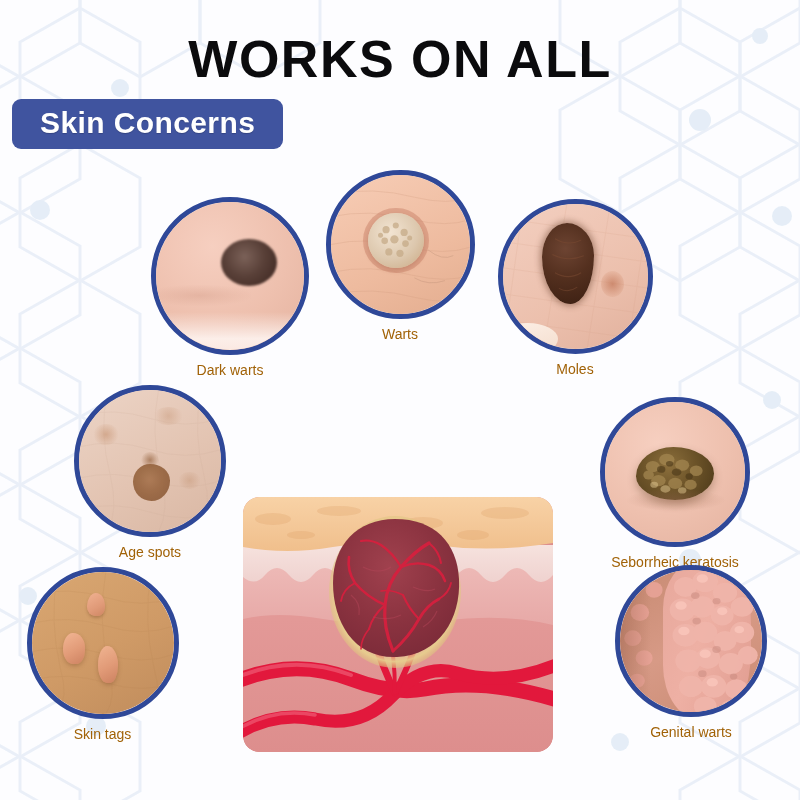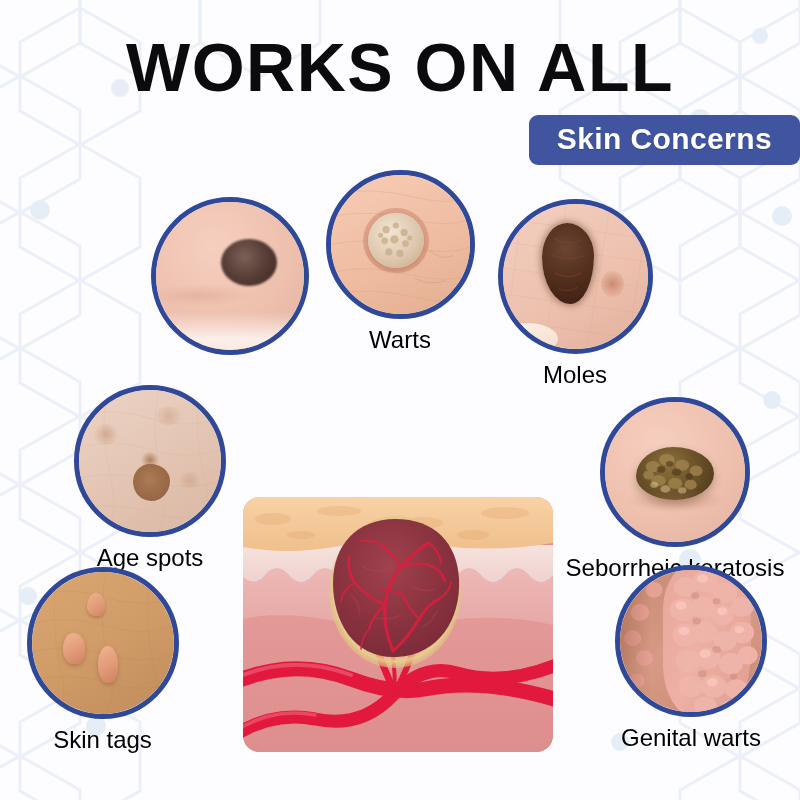--- a/index.html
+++ b/index.html
@@ -36,30 +36,31 @@
     top: 0;
     left: 0;
     width: 800px;
     z-index: 5;
     text-align: center;
   }
   .main-title {
     margin: 0;
     padding-top: 33px;
     font-family: "Liberation Sans", sans-serif;
-    font-size: 68px;
+    font-size: 52px;
     font-weight: bold;
     letter-spacing: 1.5px;
     color: #0b0b0d;
     line-height: 1.0;
   }
   .sub-badge-wrap {
     margin-top: 14px;
     display: flex;
-    justify-content: flex-end;
+    justify-content: flex-start;
+    padding-left: 12px;
   }
   .sub-badge {
     display: inline-block;
     background: #40549f;
     color: #ffffff;
     font-size: 30px;
     font-weight: bold;
     letter-spacing: 0.4px;
     padding: 8px 28px 10px 28px;
     border-radius: 9px;
@@ -83,23 +84,23 @@
   .circle-art {
     position: absolute;
     inset: 0;
     border-radius: 50%;
     overflow: hidden;
   }
   .concern-label {
     margin-top: 7px;
     text-align: center;
     font-family: "Liberation Sans", sans-serif;
-    font-size: 24px;
+    font-size: 14px;
     font-weight: normal;
-    color: #000000;
+    color: #a16207;
     white-space: nowrap;
   }
 
   
   .skin-a { position:absolute; inset:0; background:
       radial-gradient(circle at 38% 30%, #f6cfc0 0%, #eec0ae 55%, #e4b29f 100%); }
   .skin-c { position:absolute; inset:0; background:
       linear-gradient(155deg, #f7cdb6 0%, #eebb9f 60%, #e3ad8f 100%); }
   .skin-d { position:absolute; inset:0; background:
       linear-gradient(150deg, #ecd4c6 0%, #e3c4b2 55%, #d9b7a3 100%); }
@@ -315,20 +316,21 @@
         <div class="skin-a"></div>
         <div class="lesion" style="left:44%; top:25%; width:38%; height:32%;
              background: radial-gradient(circle at 42% 38%, #7b6158 0%, #594038 45%, #3a241e 100%);
              filter: blur(1px);"></div>
         <div style="position:absolute; left:0; bottom:0; width:100%; height:26%;
              background: linear-gradient(180deg, rgba(255,255,255,0) 0%, rgba(255,247,244,0.85) 70%, #fbe9e2 100%);"></div>
         <div style="position:absolute; left:-6%; top:56%; width:70%; height:14%;
              background: radial-gradient(ellipse at center, rgba(214,160,140,0.45) 0%, rgba(214,160,140,0) 75%);"></div>
       </div>
     </div>
+    <div class="concern-label">Dark warts</div>
   </div>
 
   <div class="concern" style="left:315px; top:170px; width:170px;">
     <div class="circle-frame" style="width:149px; height:149px; margin:0 auto;">
       <div class="circle-art">
         <div class="skin-c"></div>
         <svg class="tex" viewBox="0 0 100 100" preserveAspectRatio="none">
           <g stroke="#cf9a7e" stroke-width="0.7" fill="none" opacity="0.8">
             <path d="M0 14 Q 30 8 60 16 Q 85 22 100 16"></path>
             <path d="M0 30 Q 28 24 58 32 Q 84 38 100 32"></path>

